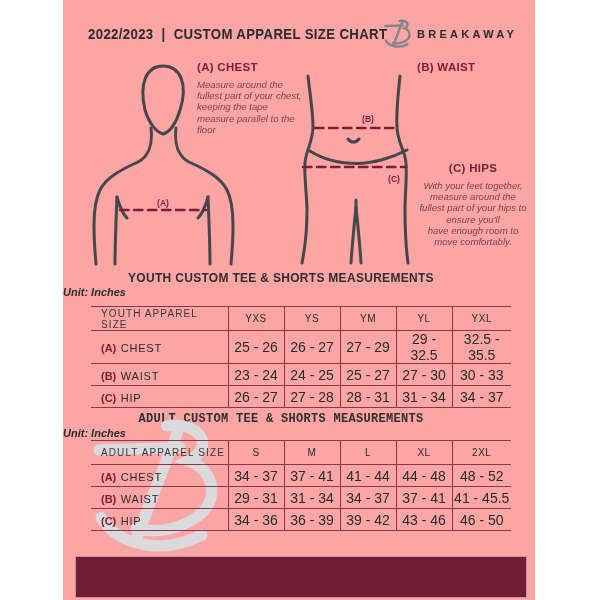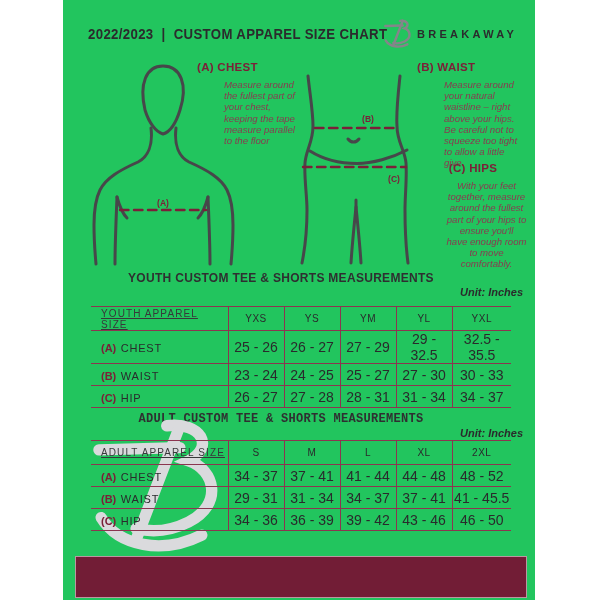--- a/index.html
+++ b/index.html
@@ -1,20 +1,20 @@
 <!DOCTYPE html>
 <html><head>
 <meta charset="utf-8">
 <style>
   * { margin: 0; padding: 0; box-sizing: border-box; }
   html, body { width: 600px; height: 600px; background: #ffffff; }
   body { font-family: "Liberation Sans", sans-serif; position: relative; }
   .stage { position: absolute; left: 0; top: 0; width: 600px; height: 600px; background: #ffffff; }
   .card { position: absolute; left: 63px; top: 0; width: 472px; height: 600px;
-          background: #22c55e; overflow: hidden; }
+          background: #fca5a5; overflow: hidden; }
 
   
   .page-title { position: absolute; left: 25px; top: 25px; white-space: pre;
                 font-weight: bold; font-size: 15px; letter-spacing: 0.4px; color: #2b2b2d;
                 transform: scaleX(0.88); transform-origin: left center; }
   .logo-svg { position: absolute; left: 320px; top: 18px; width: 30px; height: 32px; color: #85858a; }
   .brand-name { position: absolute; left: 354px; top: 28px; font-weight: bold; font-size: 11px;
                 letter-spacing: 3.3px; color: #2b2b2d; }
 
   
@@ -24,42 +24,42 @@
   .figures-svg text { font-family: "Liberation Sans", sans-serif; font-weight: bold;
                       font-size: 8.5px; fill: #7b1f39; text-anchor: middle; }
 
   
   .guide { position: absolute; }
   .guide-a { left: 134px; top: 61px; width: 106px; }
   .guide-b { left: 354px; top: 61px; width: 104px; }
   .guide-c { left: 354px; top: 162px; width: 112px; text-align: center; }
   .guide-heading { font-weight: bold; font-size: 11.5px; letter-spacing: 0.3px; color: #7b2038; }
   .guide-desc { margin-top: 6px; font-style: italic; font-size: 9.6px; line-height: 11.2px;
-                color: #8a3a50; white-space: pre-line; margin-left: 27px; }
+                color: #8a3a50; white-space: pre-line; }
 
   
   .section-title { position: absolute; left: 0; width: 436px; text-align: center;
                    font-weight: bold; font-size: 12px; letter-spacing: 0.3px; color: #2f2f31; }
-  .section-unit { position: absolute; left: 0; width: 460px; text-align: right;
+  .section-unit { position: absolute; left: 0; width: 460px; text-align: left;
                   font-style: italic; font-weight: 600; font-size: 11px; color: #2a2a2c; }
   .youth-title { top: 271px; } .youth-unit { top: 286px; }
   .adult-title { top: 412px; font-family: Liberation Mono, monospace; } .adult-unit { top: 427px; }
 
   table.size-table { position: absolute; left: 28px; width: 420px;
                      border-collapse: collapse; table-layout: fixed; z-index: 2; }
   .youth-table { top: 306px; } .adult-table { top: 440px; }
   .size-table tr { border-top: 1px solid #8c3550; }
   .size-table tr:last-child { border-bottom: 1px solid #8c3550; }
   .size-table th, .size-table td { border-left: 1px solid #8c3550; vertical-align: middle;
                                    text-align: center; font-weight: normal; }
   .size-table th:first-child, .size-table td:first-child { border-left: none; text-align: left;
                                                            padding-left: 10px; }
   .size-table tr.head-row { height: 24px; }
   .size-table tr.data-row { height: 22px; }
-  .corner-label { font-size: 10px; letter-spacing: 1.1px; color: #38383a; text-decoration: underline; }
+  .corner-label { font-size: 10px; letter-spacing: 1.1px; color: #38383a; }
   .size-head { font-weight: bold; font-size: 10px; letter-spacing: 0.5px; color: #2a2a2c; }
   .row-prefix { font-weight: bold; font-size: 11px; color: #7b2038; }
   .row-label { font-size: 11px; letter-spacing: 0.8px; color: #2a2a2c; text-align: center; }
   .value-cell { font-size: 14px; color: #2a2a2c; }
 
   
   .watermark-svg { position: absolute; left: 25px; top: 412px; width: 140px; height: 150px;
                    color: #dadadd; z-index: 1; }
   .footer-bar { position: absolute; left: 12px; top: 556px; width: 452px; height: 42px;
                 background: #721d36; border: 1px solid #bd96a1; z-index: 3; }
@@ -108,21 +108,20 @@
       <path class="dash" d="M 303,167 L 406,167"></path>
       <text x="394" y="182">(C)</text>
     </svg>
 
     <div class="guide guide-a">
       <div class="guide-heading">(A) CHEST</div>
       <div class="guide-desc">Measure around the fullest part of your chest, keeping the tape measure parallel to the floor</div>
     </div>
     <div class="guide guide-b">
       <div class="guide-heading">(B) WAIST</div>
-      <div class="guide-desc">Measure around your natural waistline – right above your hips. Be careful not to squeeze too tight to allow a little give.</div>
     </div>
     <div class="guide guide-c">
       <div class="guide-heading">(C) HIPS</div>
       <div class="guide-desc">With your feet together, measure around the fullest part of your hips to ensure you'll
 have enough room to move comfortably.</div>
     </div>
 
     <svg class="watermark-svg" viewBox="0 0 32 34">
       <g fill="none" stroke="currentColor" stroke-width="2.6" stroke-linecap="round">
         <path d="M 18,3 C 26,2 29,8 23,11 C 29,13 31,21 23,25 C 19,27 15,27.5 11,26.5"></path>

